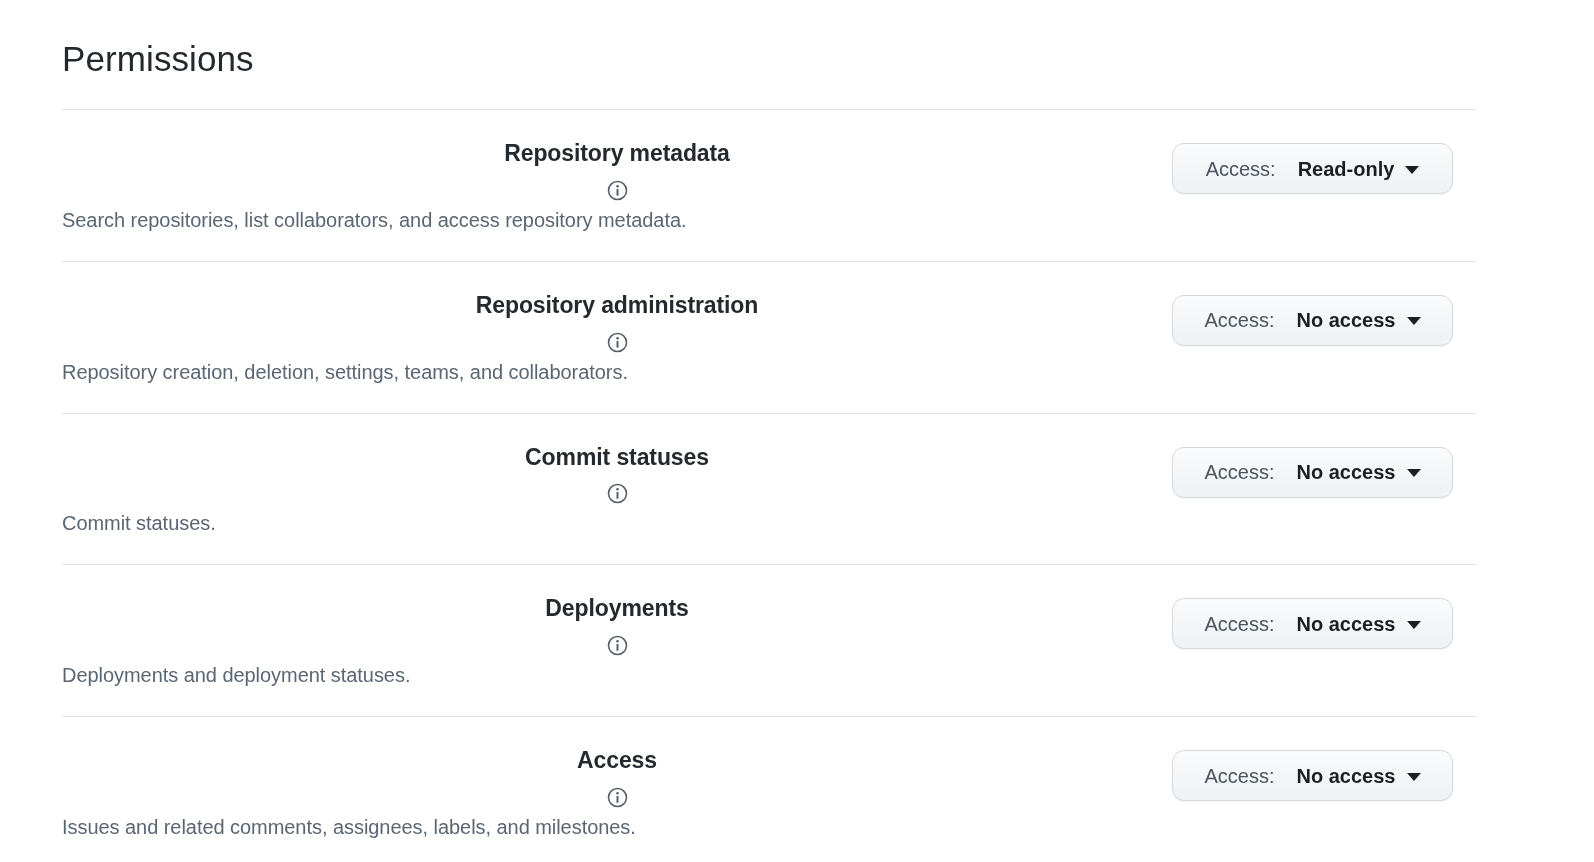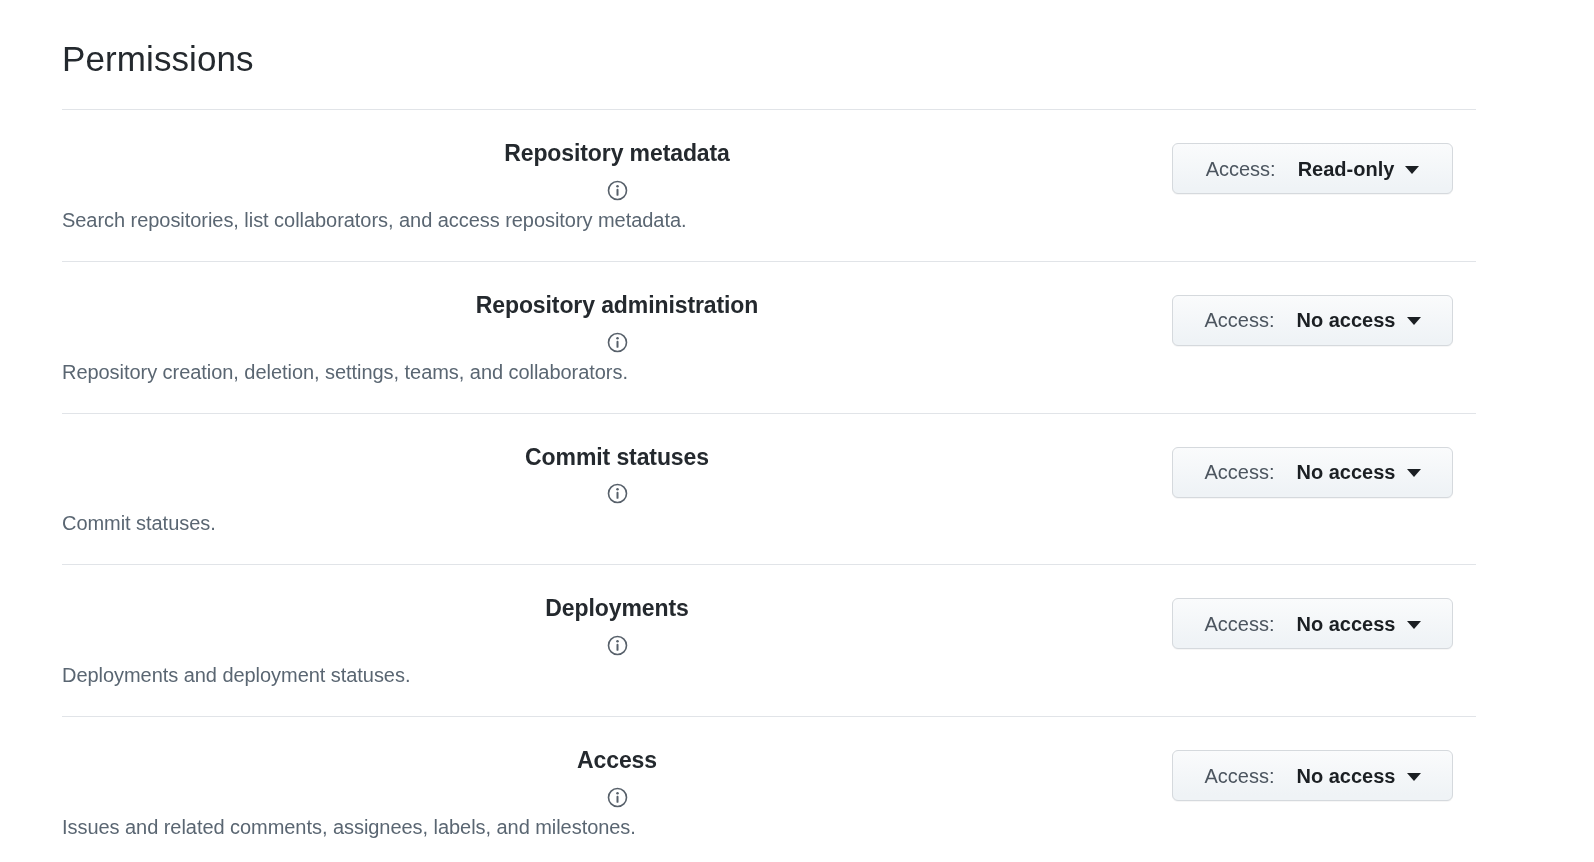--- a/index.html
+++ b/index.html
@@ -112,21 +112,21 @@
     display: inline-flex;
     align-items: center;
     justify-content: center;
     box-sizing: border-box;
     min-width: 281px;
     height: 51px;
     padding: 0 20px;
     background-image: linear-gradient(-180deg, #fafbfc 0%, #eff3f6 90%);
     background-color: #eff3f6;
     border: 1px solid #d5d9dd;
-    border-radius: 6px;
+    border-radius: 12px;
     font-family: "Liberation Sans", sans-serif;
     font-size: 20px;
     line-height: 1;
     color: #4c555f;
     cursor: pointer;
     white-space: nowrap;
     box-shadow: 0 1px 0 rgba(27,31,35,0.04);
   }
   .access-button .label-prefix {
     font-weight: 400;

